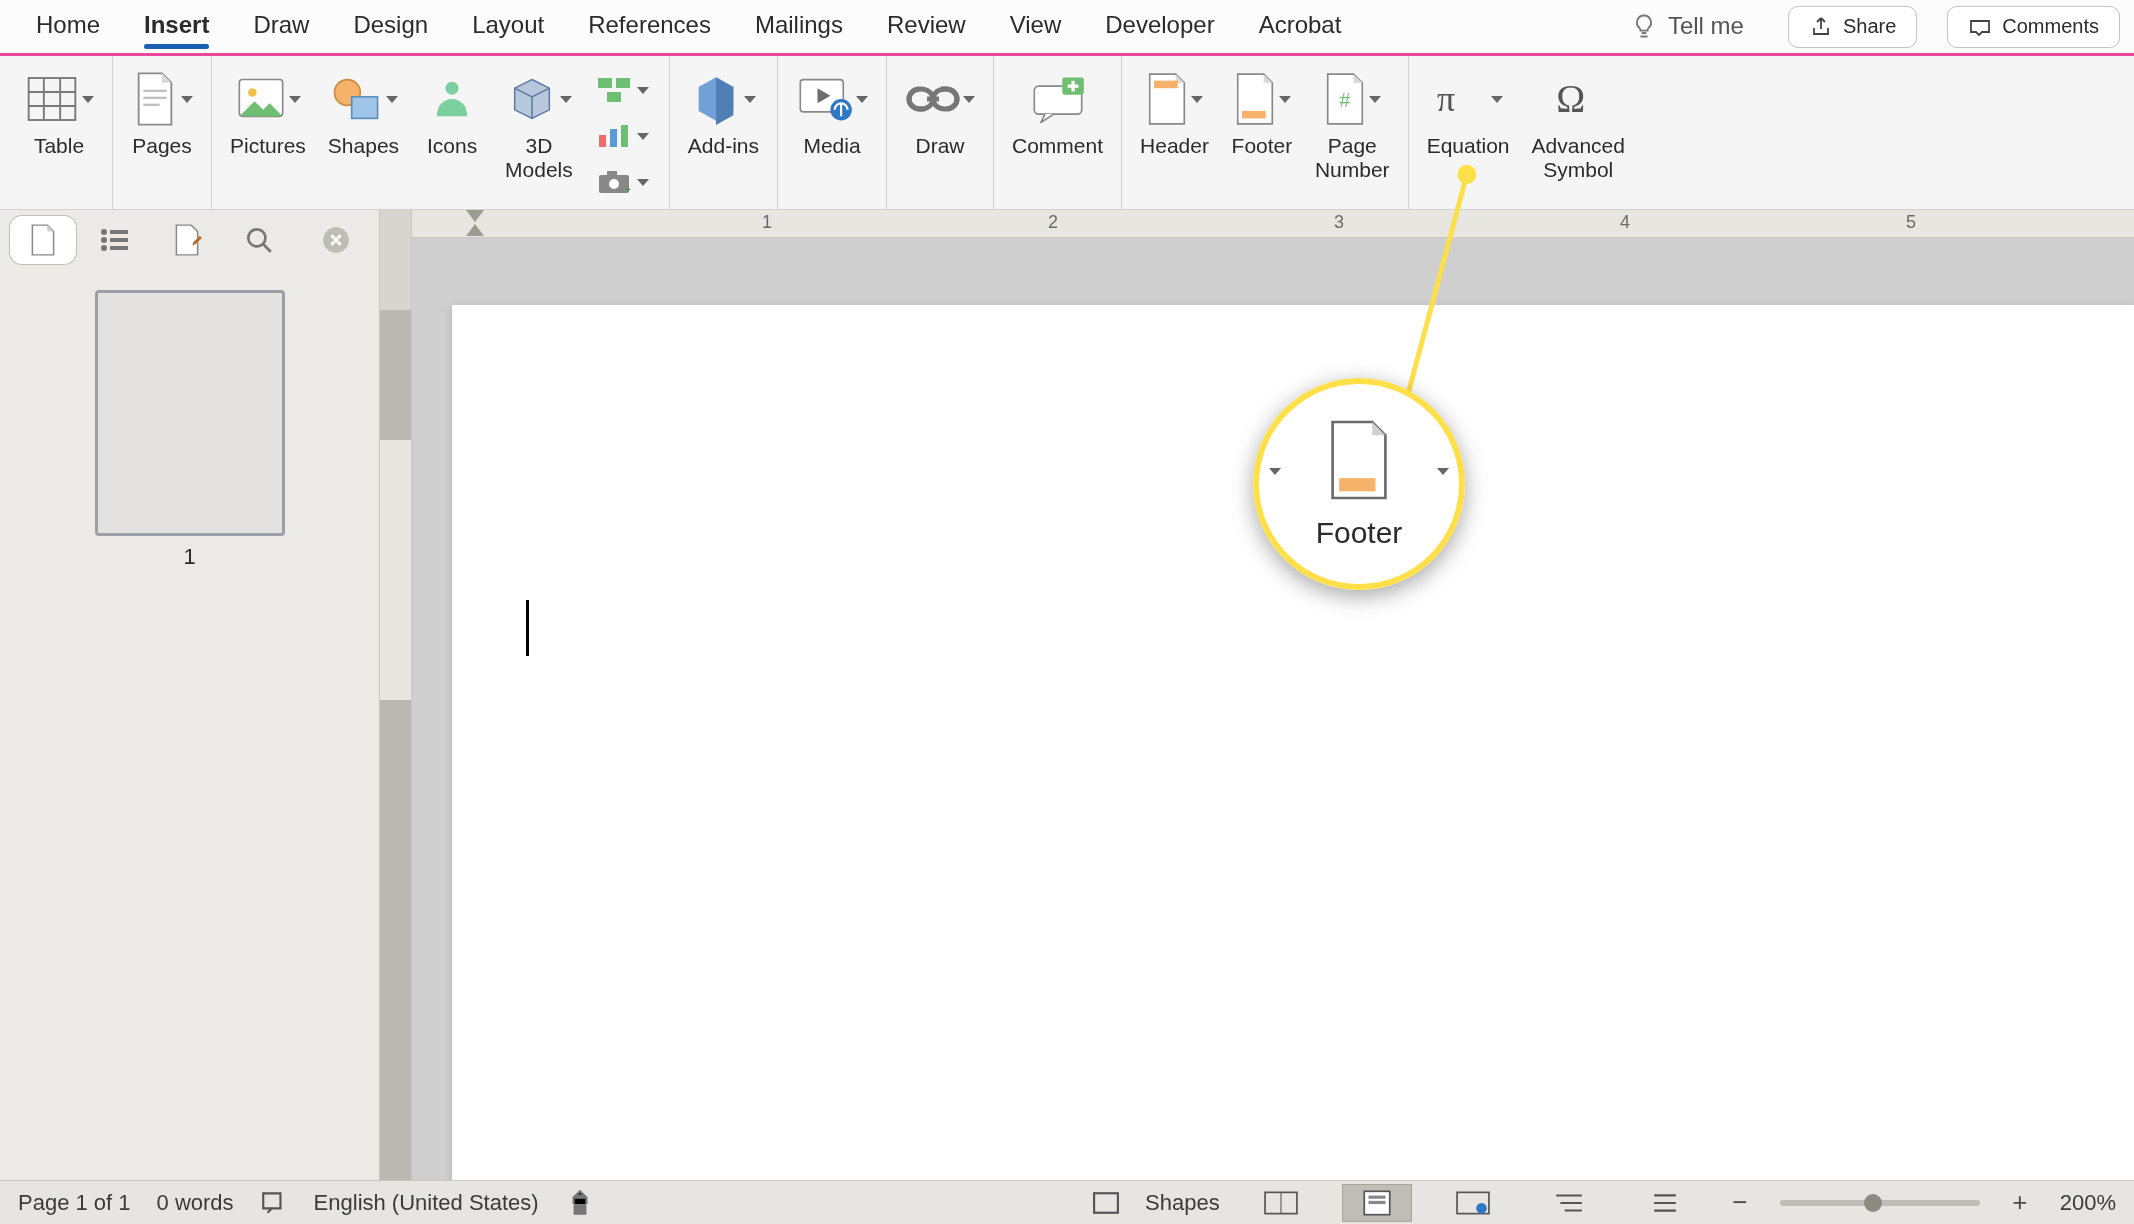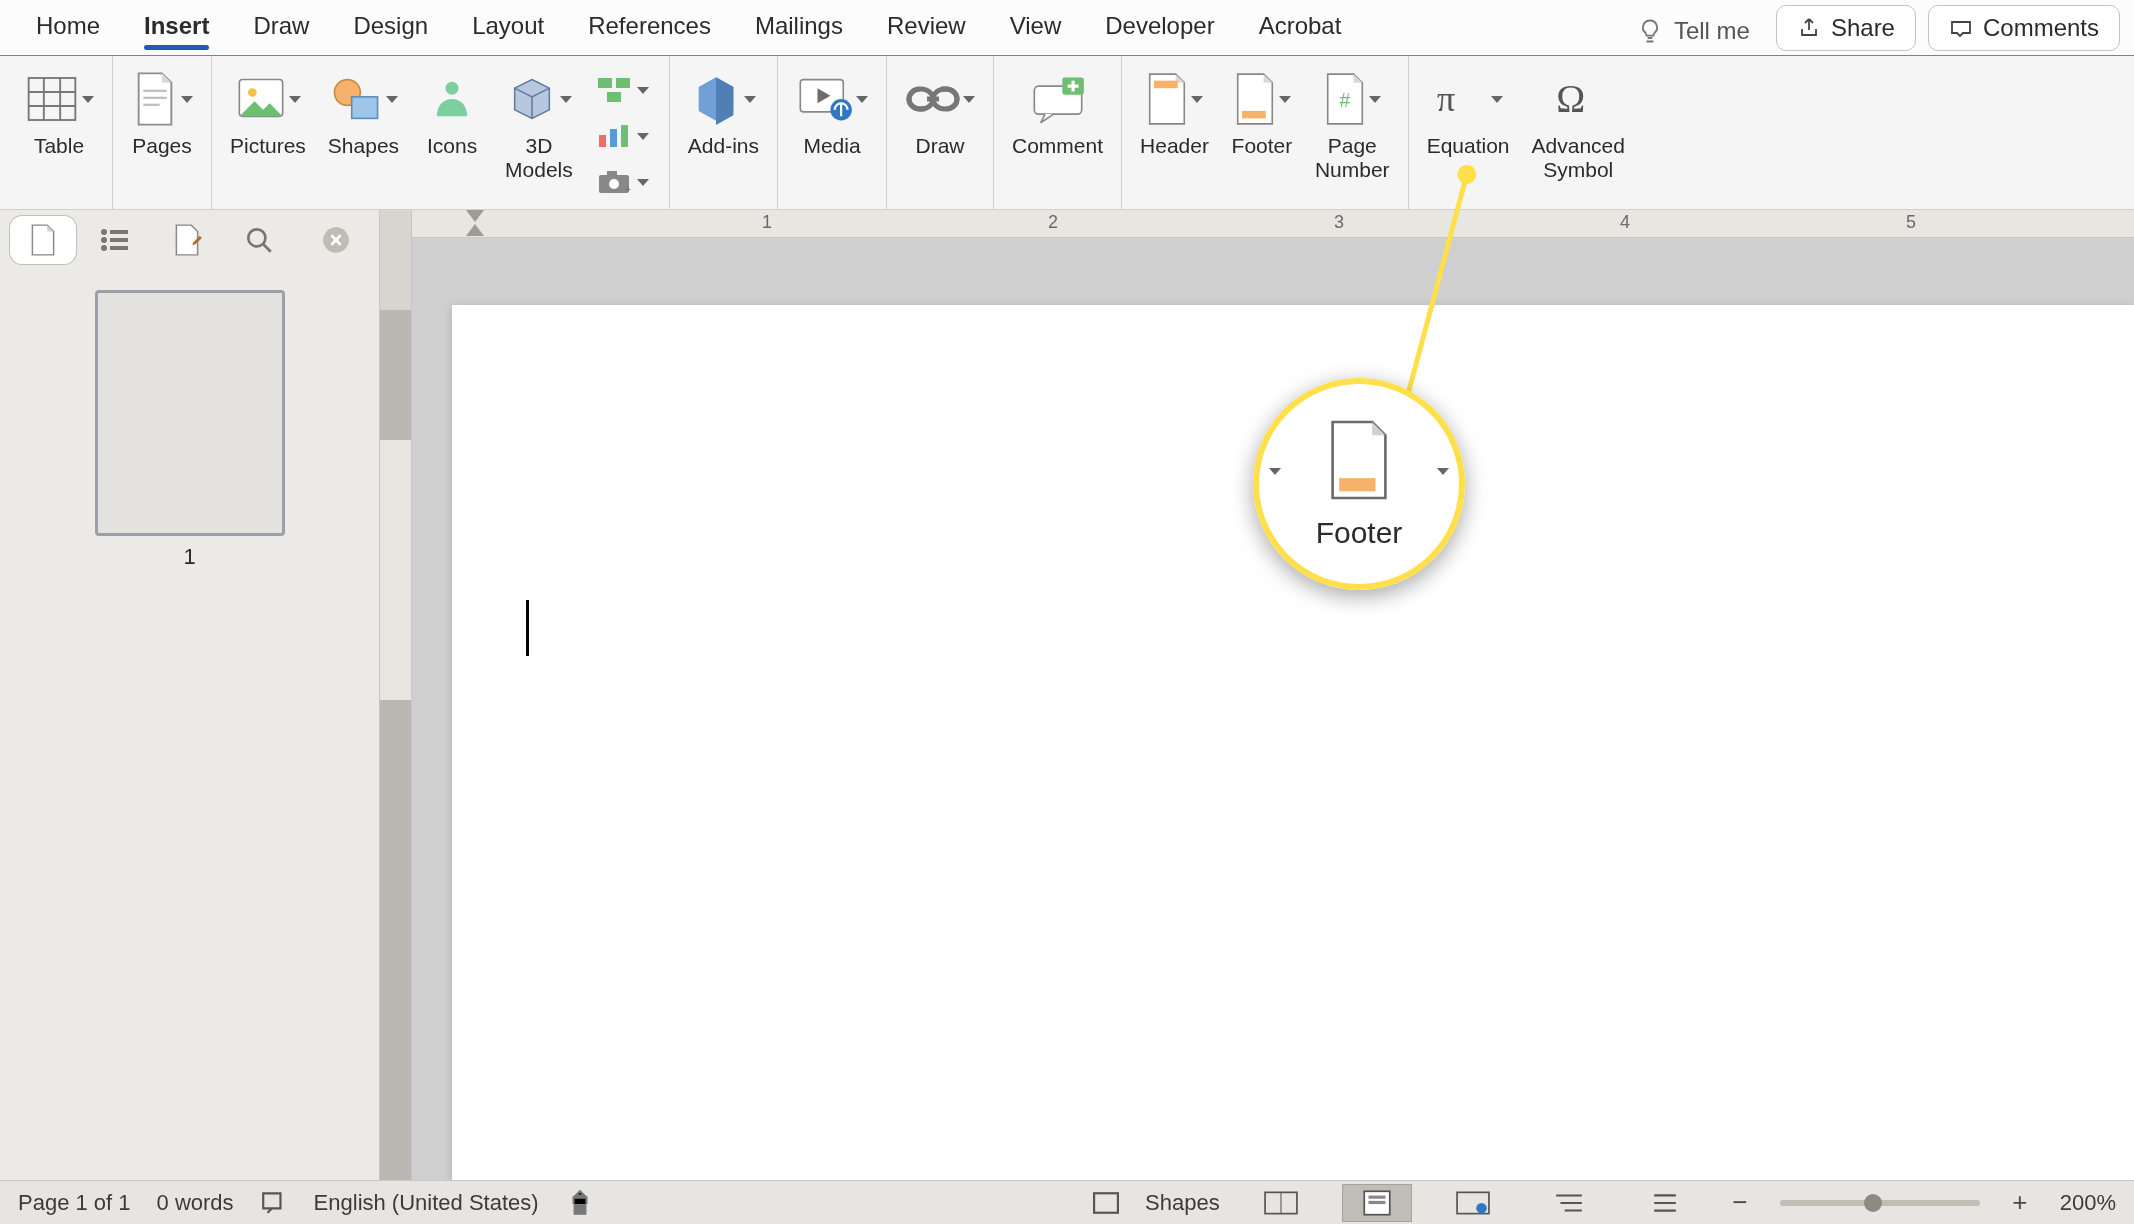--- a/index.html
+++ b/index.html
@@ -13,21 +13,21 @@
     user-select: none;
   }
 
   
   .tabstrip {
     height: 56px;
     display: flex;
     align-items: center;
     padding: 0 14px;
     position: relative;
-    border-bottom: 1px solid #ec4899;
+    border-bottom: 3px solid #ec4899;
     background: #fcfcfc;
   }
   .tab {
     padding: 12px 22px 16px;
     font-size: 24px;
     color: #2b2b2b;
     position: relative;
     cursor: pointer;
   }
   .tab.active { font-weight: 700; }
@@ -36,31 +36,31 @@
     position: absolute;
     left: 22px; right: 22px; bottom: 6px;
     height: 5px;
     background: #1a5fb4;
     border-radius: 3px;
   }
 
   .tabstrip-right {
     margin-left: auto;
     display: flex;
-    align-items: flex-end;
-    gap: 12px;
+    align-items: flex-start;
+    gap: 30px;
   }
   .tellme {
     display: flex; align-items: center; gap: 10px;
     font-size: 24px; color: #555;
     padding: 6px 14px;
   }
   .pillbtn {
     display: flex; align-items: center; gap: 10px;
-    font-size: 24px; color: #2b2b2b;
+    font-size: 20px; color: #2b2b2b;
     padding: 8px 20px;
     border: 1px solid #c4c4c4;
     border-radius: 10px;
     background: #fff;
     cursor: pointer;
   }
 
   
   .ribbon {
     height: 154px;

